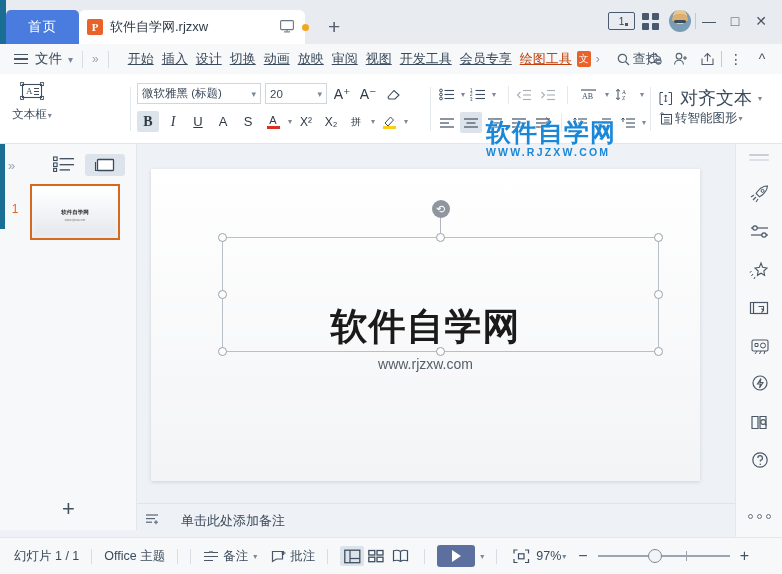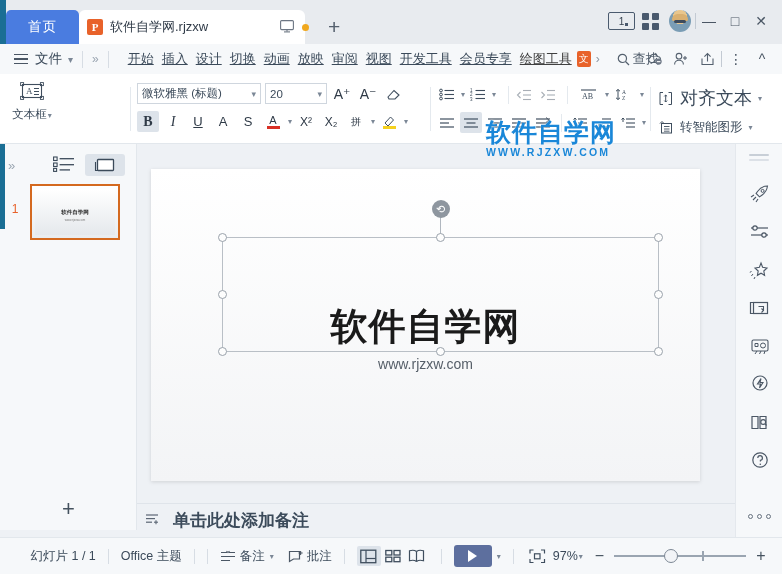--- a/index.html
+++ b/index.html
@@ -68,21 +68,21 @@
     display: flex; align-items: center;
   }
   .menu-burger { margin-left: 14px; display:flex; flex-direction:column; gap:3px;}
   .menu-burger i { width: 14px; height: 1.6px; background: #4a5664; display:block;}
   .file-label { margin-left: 7px; font-size: 13.5px; color: #3b4a5a; }
   .chev { margin-left: 6px; color: #7b8796; font-size: 10px; }
   .mdiv { width: 1px; height: 17px; background: #d7dde4; margin: 0 9px; }
   .dchev { color: #9aa5b1; font-size: 12px; }
   .tabs { display: flex; align-items: center; gap: 0px; margin-left: 6px; }
   .tab { font-size: 13px; color: #3b4a5a; padding: 0 4px; white-space: nowrap; text-decoration: underline;}
-  .tab.accent { color: #404040; }
+  .tab.accent { color: #c2410c; }
   .tab-badge { background: #e8622a; color: #fff; font-size: 10px; padding: 1px 2px; border-radius: 2px; margin-left: 1px;}
   .scroll-arrow { color: #8d98a5; font-size: 12px; padding: 0 5px; }
   .search-wrap { display: flex; align-items: center; margin-left: 12px; color: #54606e; font-size: 13px;}
   .mr-icons { position: absolute; right: 8px; top: 5px; display: flex; align-items: center; gap: 2px;}
   .mr-icons .wbtn { width: 24px; }
 
   
   .ribbon {
     position: absolute; left: 0; top: 74px; width: 782px; height: 70px;
     background: #ffffff; border-bottom: 1px solid #e2e7ec;
@@ -166,38 +166,38 @@
   .rot-handle {
     position: absolute; left: 50%; top: -38px; margin-left: -9px;
     width: 18px; height: 18px; border-radius: 50%; background: #8e969f;
     display:flex; align-items:center; justify-content:center; color:#fff; font-size:11px;
   }
   .notesbar {
     position: absolute; left: 137px; top: 503px; width: 598px; height: 34px;
     background: #eef1f5; border-top: 1px solid #dfe4ea;
     display:flex; align-items:center;
   }
-  .notes-text { margin-left: 12px; font-size: 17px; color: #3b4a5a; font-weight: bold; }
+  .notes-text { margin-left: 20px; font-size: 13px; color: #3b4a5a; }
 
   
   .rightbar {
     position: absolute; left: 735px; top: 144px; width: 47px; height: 393px;
     background: #f6f8fa; border-left: 1px solid #e4e8ed;
   }
   .rb-handle { width: 20px; height: 2px; background:#c8cfd7; margin: 10px auto 0 auto; border-radius:1px;}
   .rb-handle2 { width: 20px; height: 2px; background:#dce1e7; margin: 3px auto 14px auto; border-radius:1px;}
   .rb-btn { width: 47px; height: 38px; display:flex; align-items:center; justify-content:center; }
   .rb-dots { position:absolute; left:0; bottom: 6px; width:47px; height: 30px; display:flex; align-items:center; justify-content:center; gap:4px;}
   .rb-dots i { width:5px; height:5px; border:1px solid #66717e; border-radius:50%; display:block;}
 
   
   .statusbar {
     position: absolute; left: 0; top: 537px; width: 782px; height: 37px;
     background: #f6f8fa; border-top: 1px solid #e2e7ec;
-    display: flex; align-items: center; justify-content: center;
+    display: flex; align-items: center;
   }
   .sb-txt { font-size: 12.5px; color: #3b4a5a; white-space: nowrap;}
   .sb-div { width:1px; height: 15px; background:#d7dde4; margin: 0 12px;}
   .sb-item { display:flex; align-items:center; gap:4px; }
   .view-btn { width: 24px; height: 20px; display:flex; align-items:center; justify-content:center; border-radius:2px;}
   .view-btn.on { background: #dde3ea; }
   .play-btn {
     width: 38px; height: 22px; background: #5d6f9e; border-radius: 3px;
     display:flex; align-items:center; justify-content:center;
   }
@@ -512,21 +512,21 @@
 
     <div class="rgroup" style="left:658px;">
       <div style="display:flex; align-items:center; gap:5px; padding-top:12px;">
         <svg width="17" height="15" viewBox="0 0 17 15">
             <path d="M2 1.5h3M2 1.5v12M2 13.5h3M13.5 1.5h-3M13.5 1.5v12M13.5 13.5h-3" fill="none" stroke="#3f4e5e" stroke-width="1"></path>
             <path d="M7.7 4v7M6.3 5.4 7.7 4l1.4 1.4M6.3 9.6 7.7 11l1.4-1.4" fill="none" stroke="#3f4e5e" stroke-width="1"></path>
           </svg>
         <span style="font-size:18px">对齐文本</span>
         <span class="mini-caret">▾</span>
       </div>
-      <div style="display:flex; align-items:center; gap:5px; margin-top:9px;">
+      <div style="display:flex; align-items:center; ">
         <svg width="17" height="15" viewBox="0 0 17 15">
             <path d="M2 3.5 4 1.5 6 3.5" fill="none" stroke="#3f4e5e" stroke-width="1"></path>
             <rect x="3.5" y="3.5" width="10" height="9.5" fill="none" stroke="#3f4e5e" stroke-width="1"></rect>
             <line x1="6" y1="6.5" x2="11.5" y2="6.5" stroke="#3f4e5e" stroke-width="0.9"></line>
             <line x1="6" y1="9" x2="11.5" y2="9" stroke="#3f4e5e" stroke-width="0.9"></line>
             <line x1="6" y1="11.2" x2="11.5" y2="11.2" stroke="#3f4e5e" stroke-width="0.9"></line>
           </svg>
         <span style="font-size:12.5px">转智能图形</span>
         <span class="mini-caret">▾</span>
       </div>

